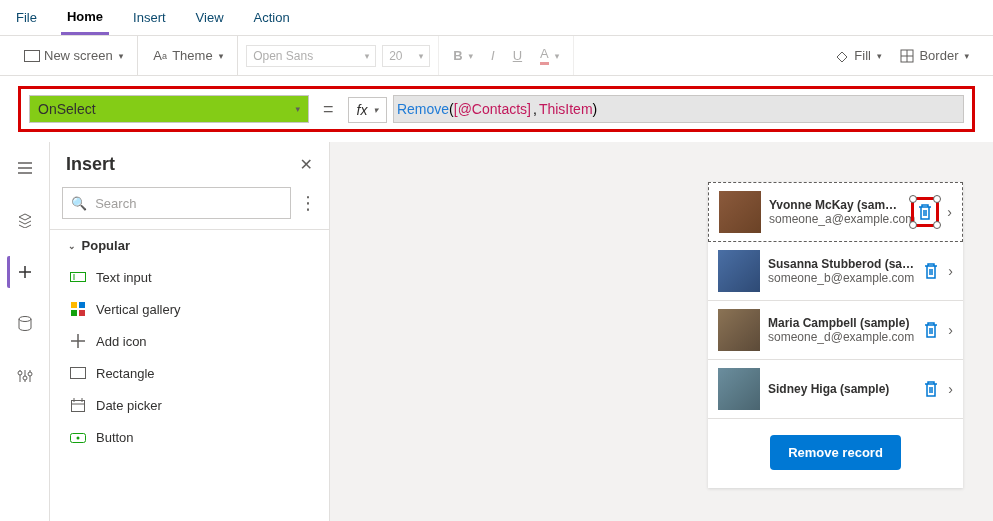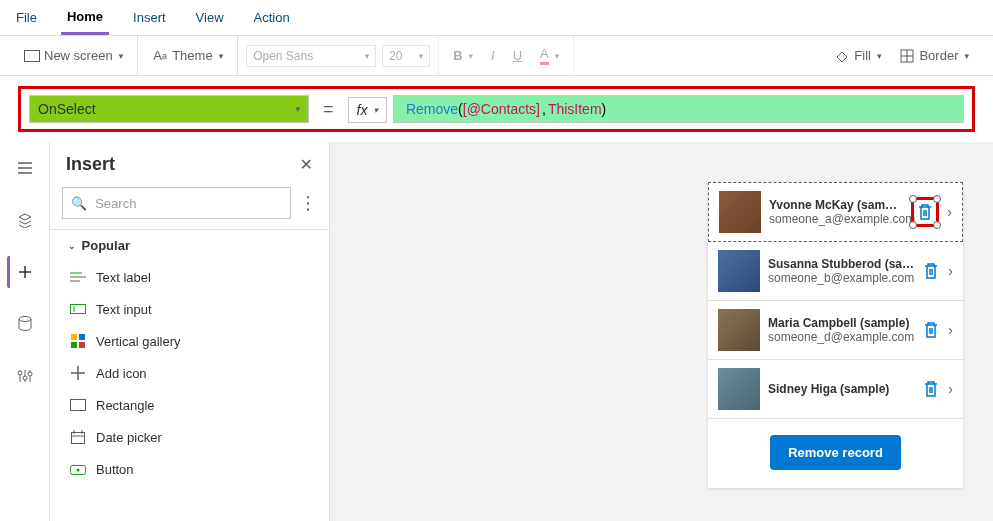--- a/index.html
+++ b/index.html
@@ -20,21 +20,21 @@
 .chev { font-size: 9px; color: #605e5c; margin-left: 2px; }
 .disabled { opacity: 0.5; }
 
 
 .formulabar-wrap { padding: 10px 18px; background: #fff; }
 .redbox { border: 3px solid #d60000; padding: 6px 8px; display: flex; align-items: center; gap: 10px; }
 .prop-select { width: 280px; height: 28px; border: 1px solid #c8c6c4; background: #84cc16; display: flex; align-items: center; justify-content: space-between; padding: 0 8px; font-size: 14px; text-align: right; }
 .eq { font-size: 18px; color: #605e5c; padding: 0 4px; }
 .fx-area { display: flex; align-items: flex-end; gap: 6px; flex: 1; }
 .fx-btn { border: 1px solid #c8c6c4; padding: 4px 8px; font-style: italic; font-size: 14px; display: flex; align-items: center; gap: 4px; }
-.formula-input { flex: 1; height: 28px; border: 1px solid #c8c6c4; background: #86efac; padding: 0 12px; font-family: Consolas, monospace; font-size: 14px; display: flex; align-items: center; }
+.formula-input { flex: 1; height: 28px; border: 1px solid #c8c6c4; background: #e5e5e5; padding: 0 3px; font-family: Consolas, monospace; font-size: 14px; display: flex; align-items: center; }
 .tok-func { color: #1f7bd6; }
 .tok-paren { color: #000; }
 .tok-entity { color: #c2185b; }
 .tok-comma { color: #000; margin: 0 2px; }
 .tok-this { color: #c2185b; }
 
 
 .main { display: flex; height: calc(100% - 36px - 40px - 58px); background: #f3f2f1; }
 .leftrail { width: 50px; background: #fff; border-right: 1px solid #e1dfdd; display: flex; flex-direction: column; align-items: center; padding-top: 10px; gap: 20px; }
 .railbtn { width: 32px; height: 32px; display: flex; align-items: center; justify-content: center; cursor: pointer; border-radius: 2px; color: #605e5c; }
@@ -232,30 +232,20 @@
         <span>Search</span>
       </div>
       <span class="more-dots">⋮</span>
     </div>
     <div class="section-head">
       <span class="chev">⌄</span>
       <span>Popular</span>
     </div>
     <div class="insert-item">
       <span class="item-icon">
-          <svg width="16" height="12">
-            <line x1="0" y1="2" x2="12" y2="2" stroke="#13a10e"></line>
-            <line x1="0" y1="6" x2="16" y2="6" stroke="#605e5c"></line>
-            <line x1="0" y1="10" x2="10" y2="10" stroke="#605e5c"></line>
-          </svg>
-        </span>
-      <span>Text label</span>
-    </div>
-    <div class="insert-item">
-      <span class="item-icon">
           <svg width="16" height="10">
             <rect x="0.5" y="0.5" width="15" height="9" fill="none" stroke="#13a10e"></rect>
             <line x1="4" y1="2" x2="4" y2="8" stroke="#13a10e"></line>
           </svg>
         </span>
       <span>Text input</span>
     </div>
     <div class="insert-item">
       <span class="item-icon">
           <svg width="14" height="14">

